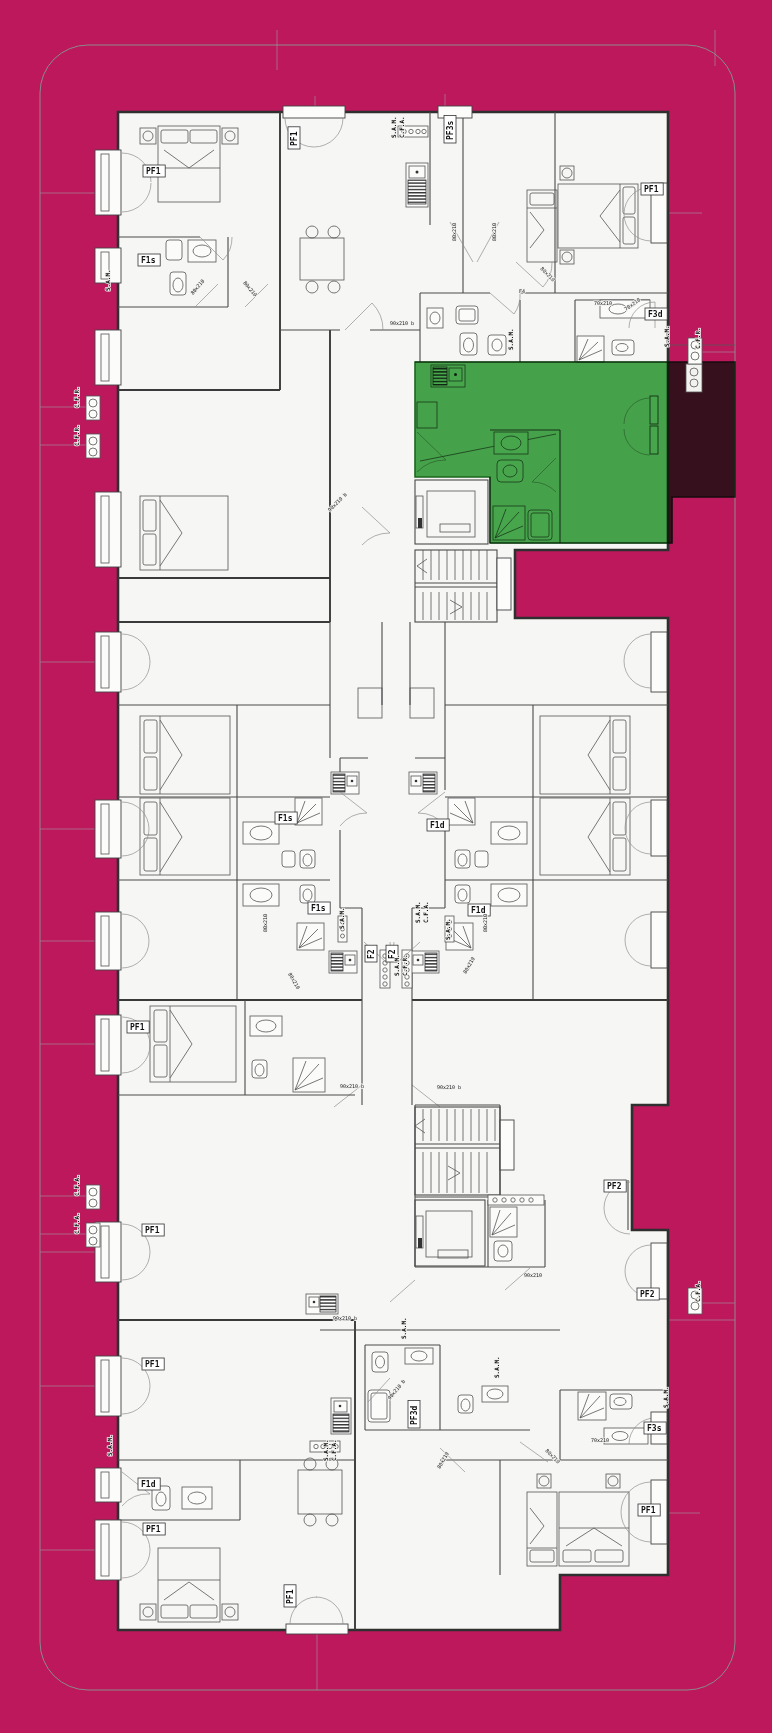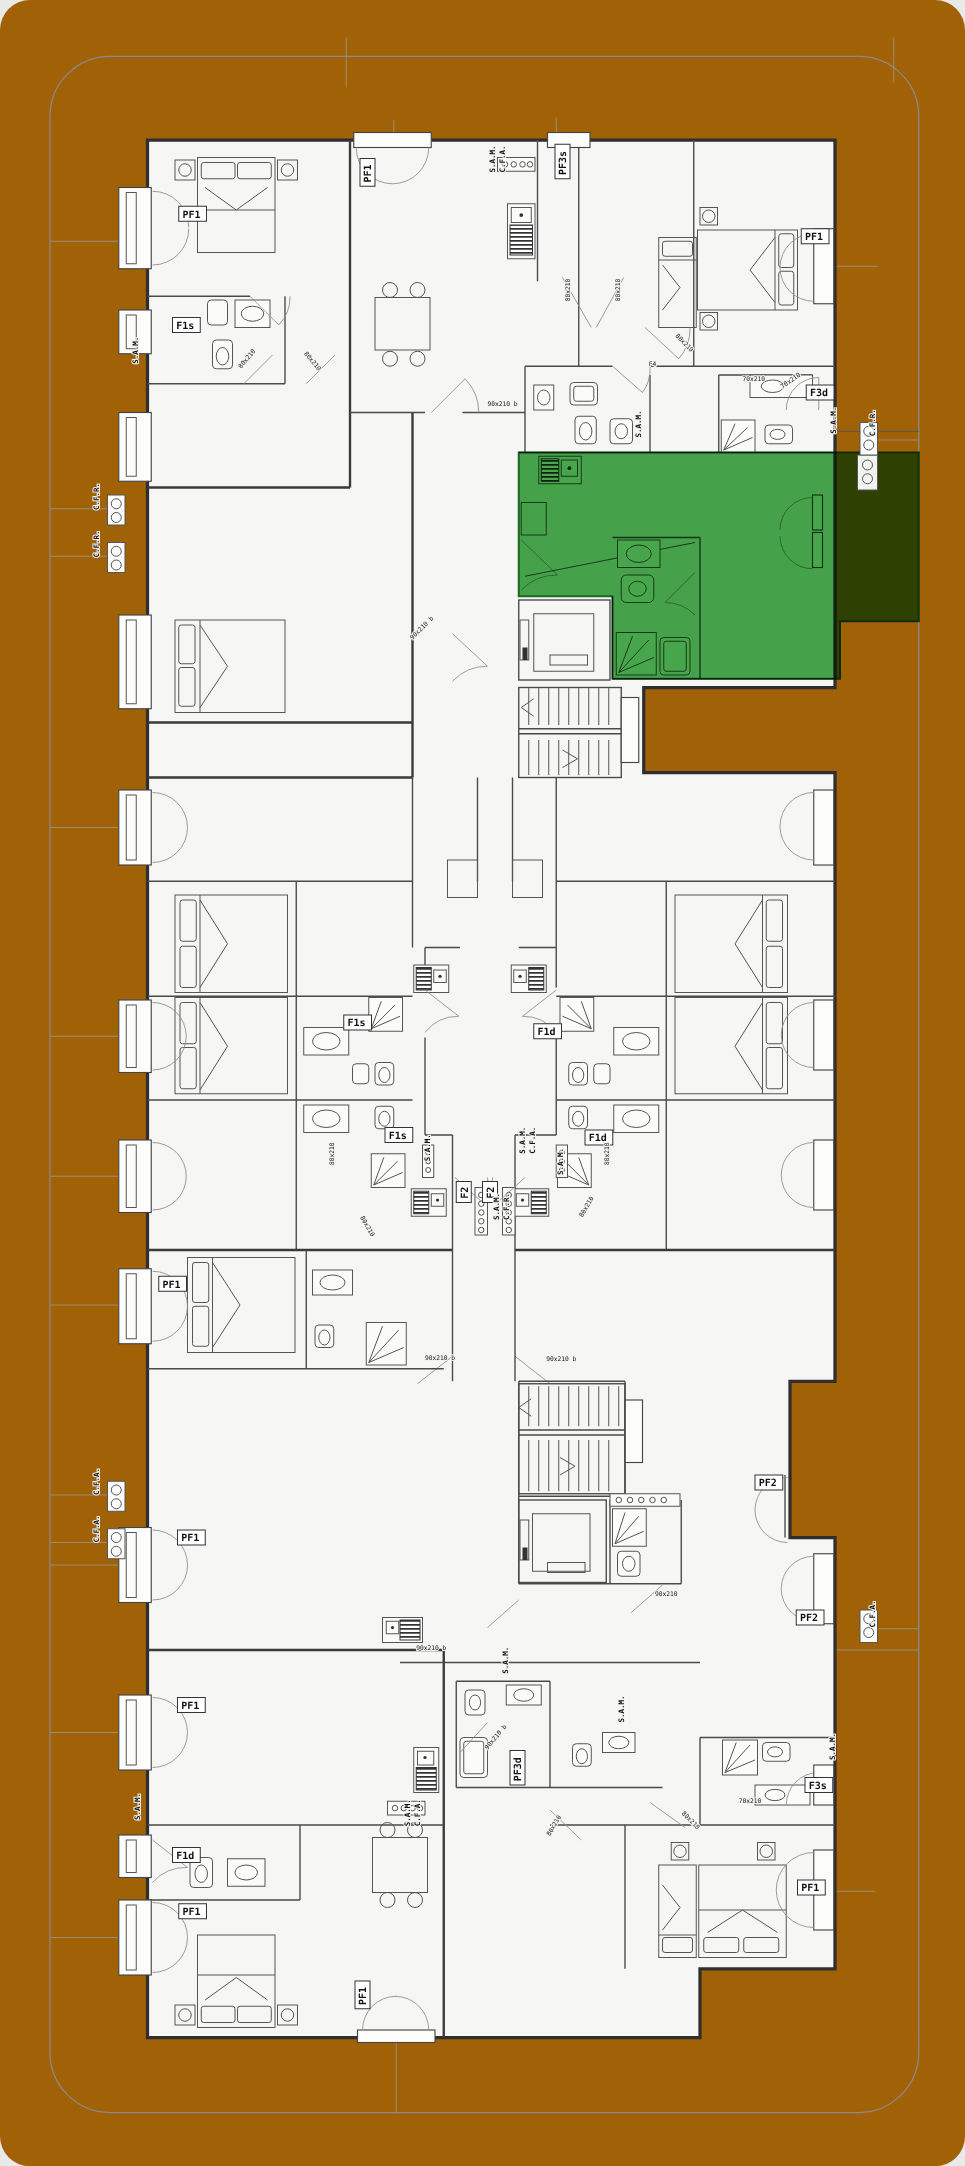--- a/index.html
+++ b/index.html
@@ -1,17 +1,17 @@
 <!DOCTYPE html>
 <html><head>
 <meta charset="utf-8">
 <style>
   html,body{margin:0;padding:0;background:#e9e9e8;}
-  .stage{width:772px;height:1733px;background:#a16207;position:relative;margin:0 auto;
-         font-family:"DejaVu Sans Mono","Liberation Mono",monospace;border-radius:24px;}
+  .stage{width:772px;height:1733px;background:#be185d;position:relative;margin:0 auto;
+         font-family:"DejaVu Sans Mono","Liberation Mono",monospace;}
   svg{display:block}
   .w3{stroke:#2f2f2f;stroke-width:2.6;fill:none;stroke-linejoin:miter}
   .w2{stroke:#3a3a3a;stroke-width:1.9;fill:none}
   .w1{stroke:#4a4a4a;stroke-width:1.1;fill:none}
   .f {stroke:#555;stroke-width:.8;fill:#fbfbfa}
   .fn{stroke:#555;stroke-width:.8;fill:none}
   .arc{stroke:#8f8f8f;stroke-width:.7;fill:none}
   .ax{stroke:#9a9a9a;stroke-width:.6;fill:none}
   .win{stroke:#444;stroke-width:.9;fill:#fcfcfb}
   .bound{stroke:#8a8a8a;stroke-width:1;fill:none}

